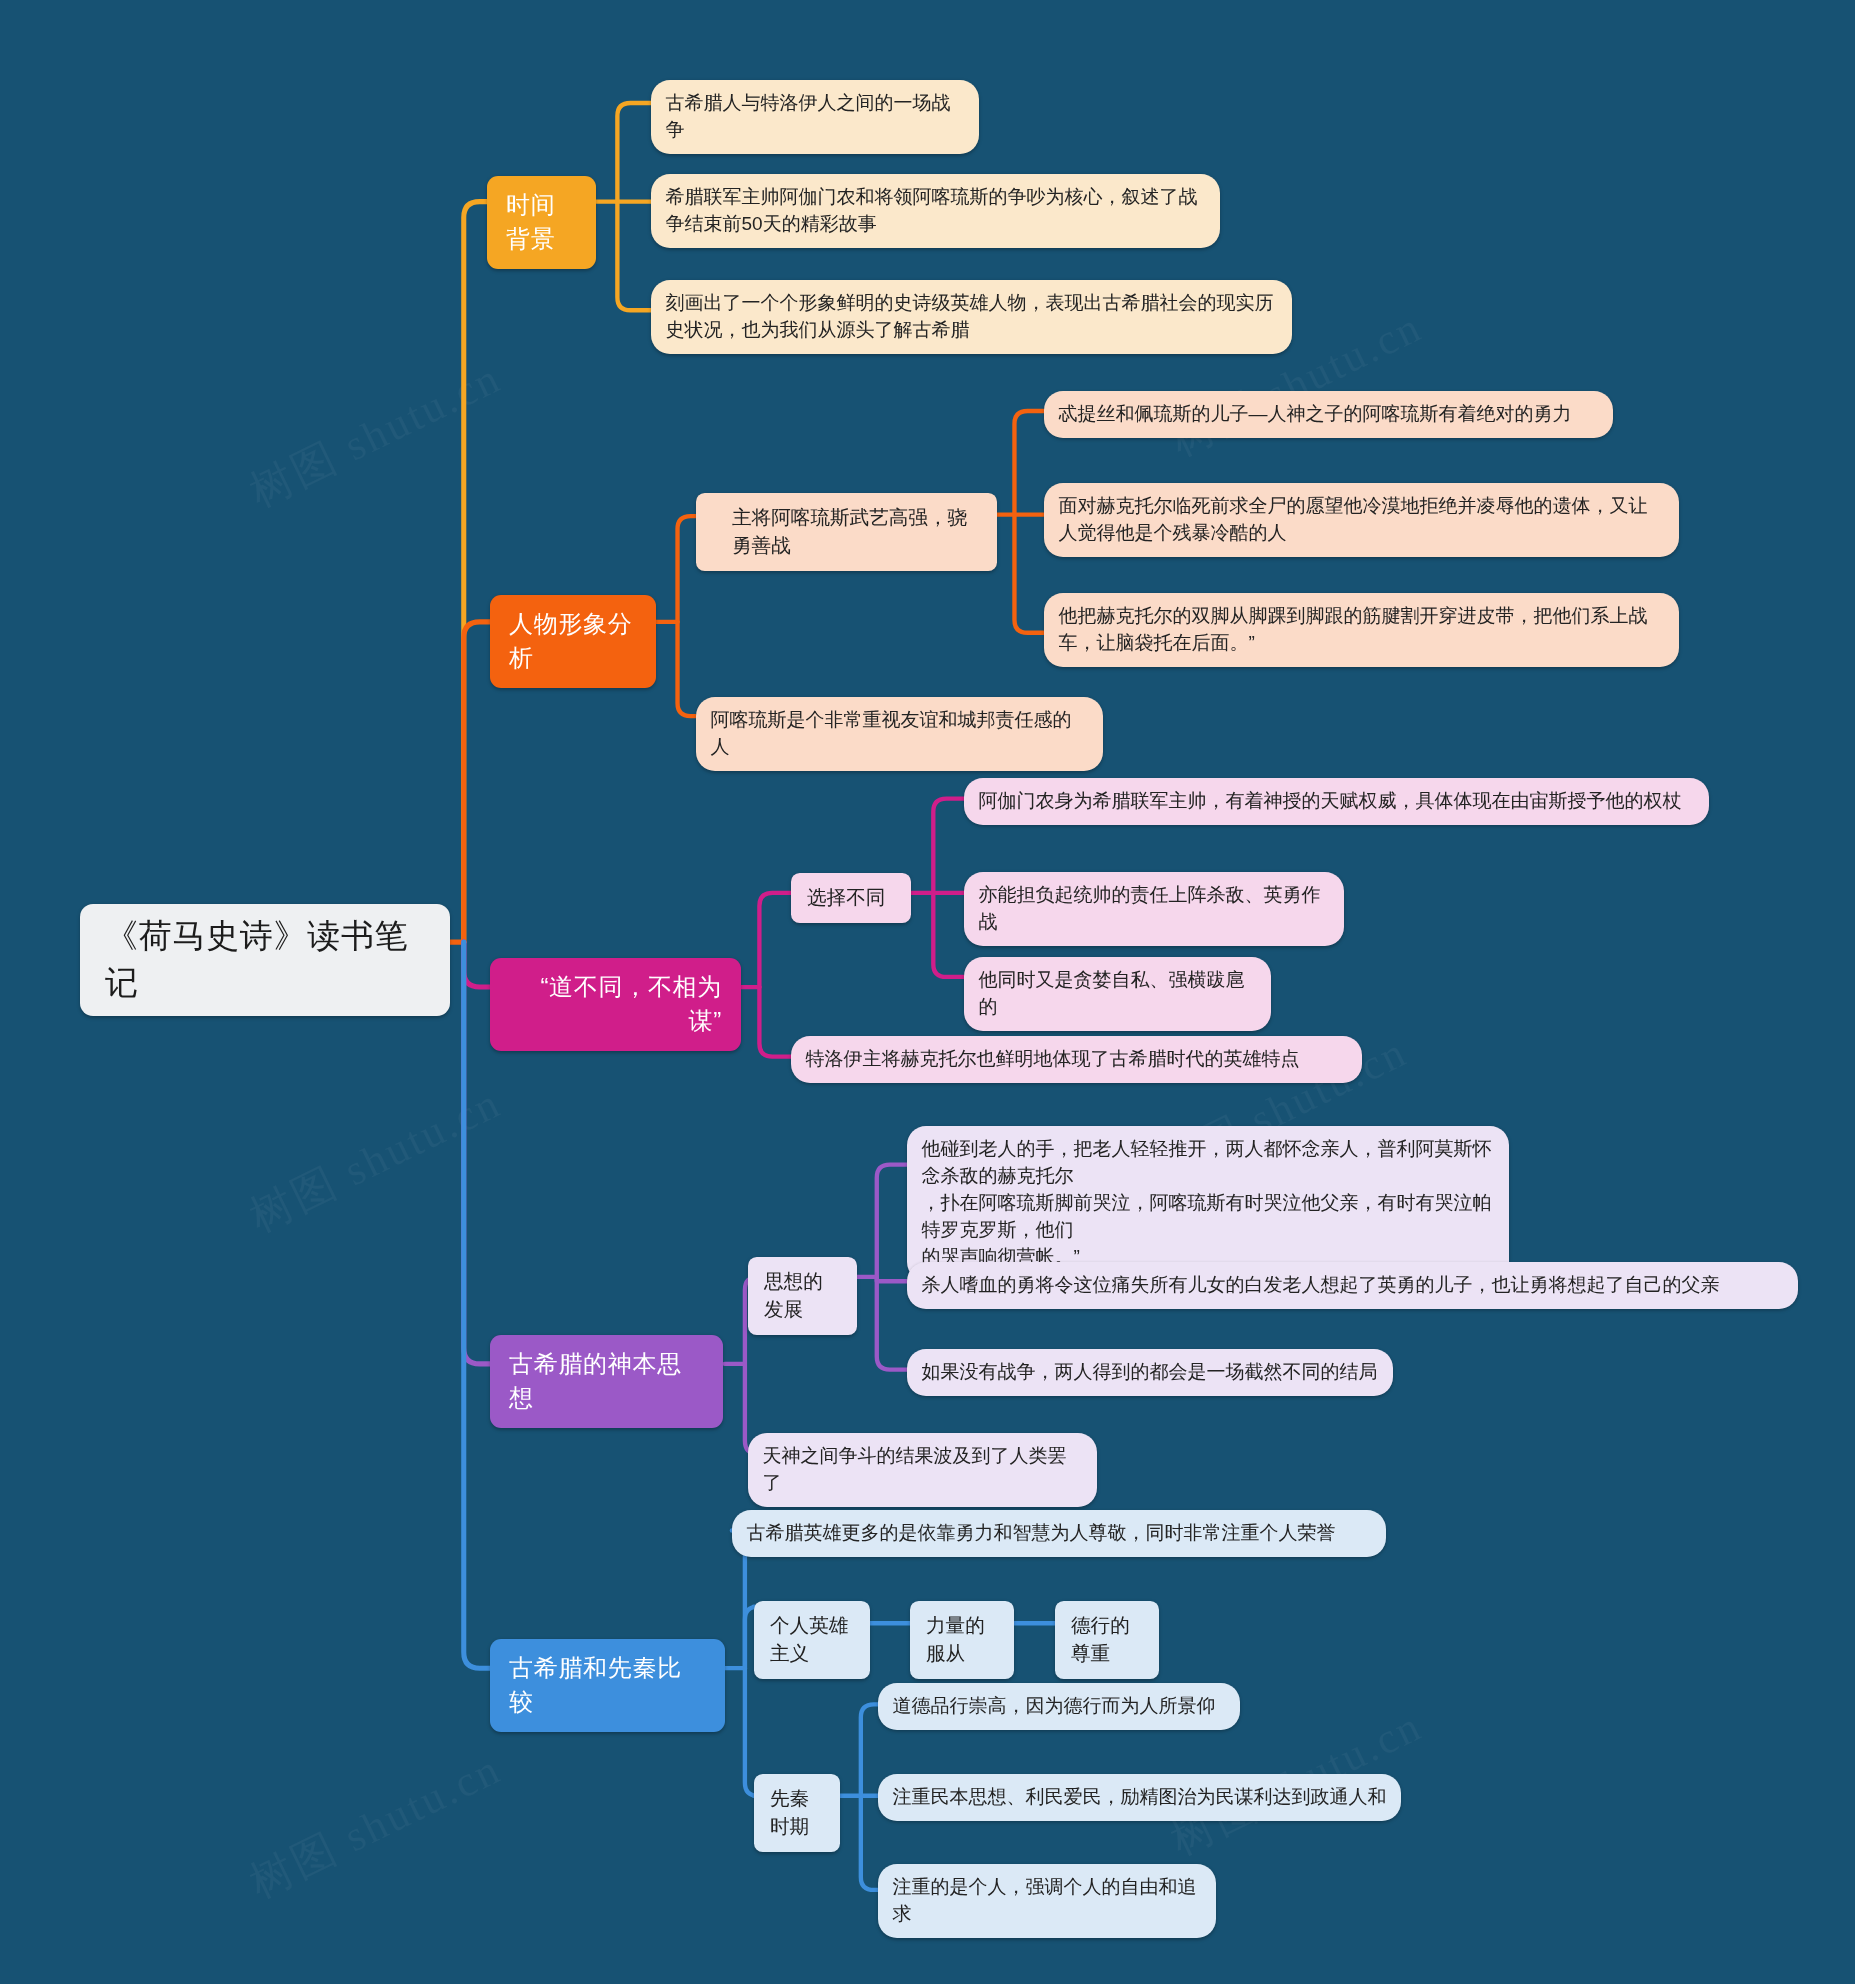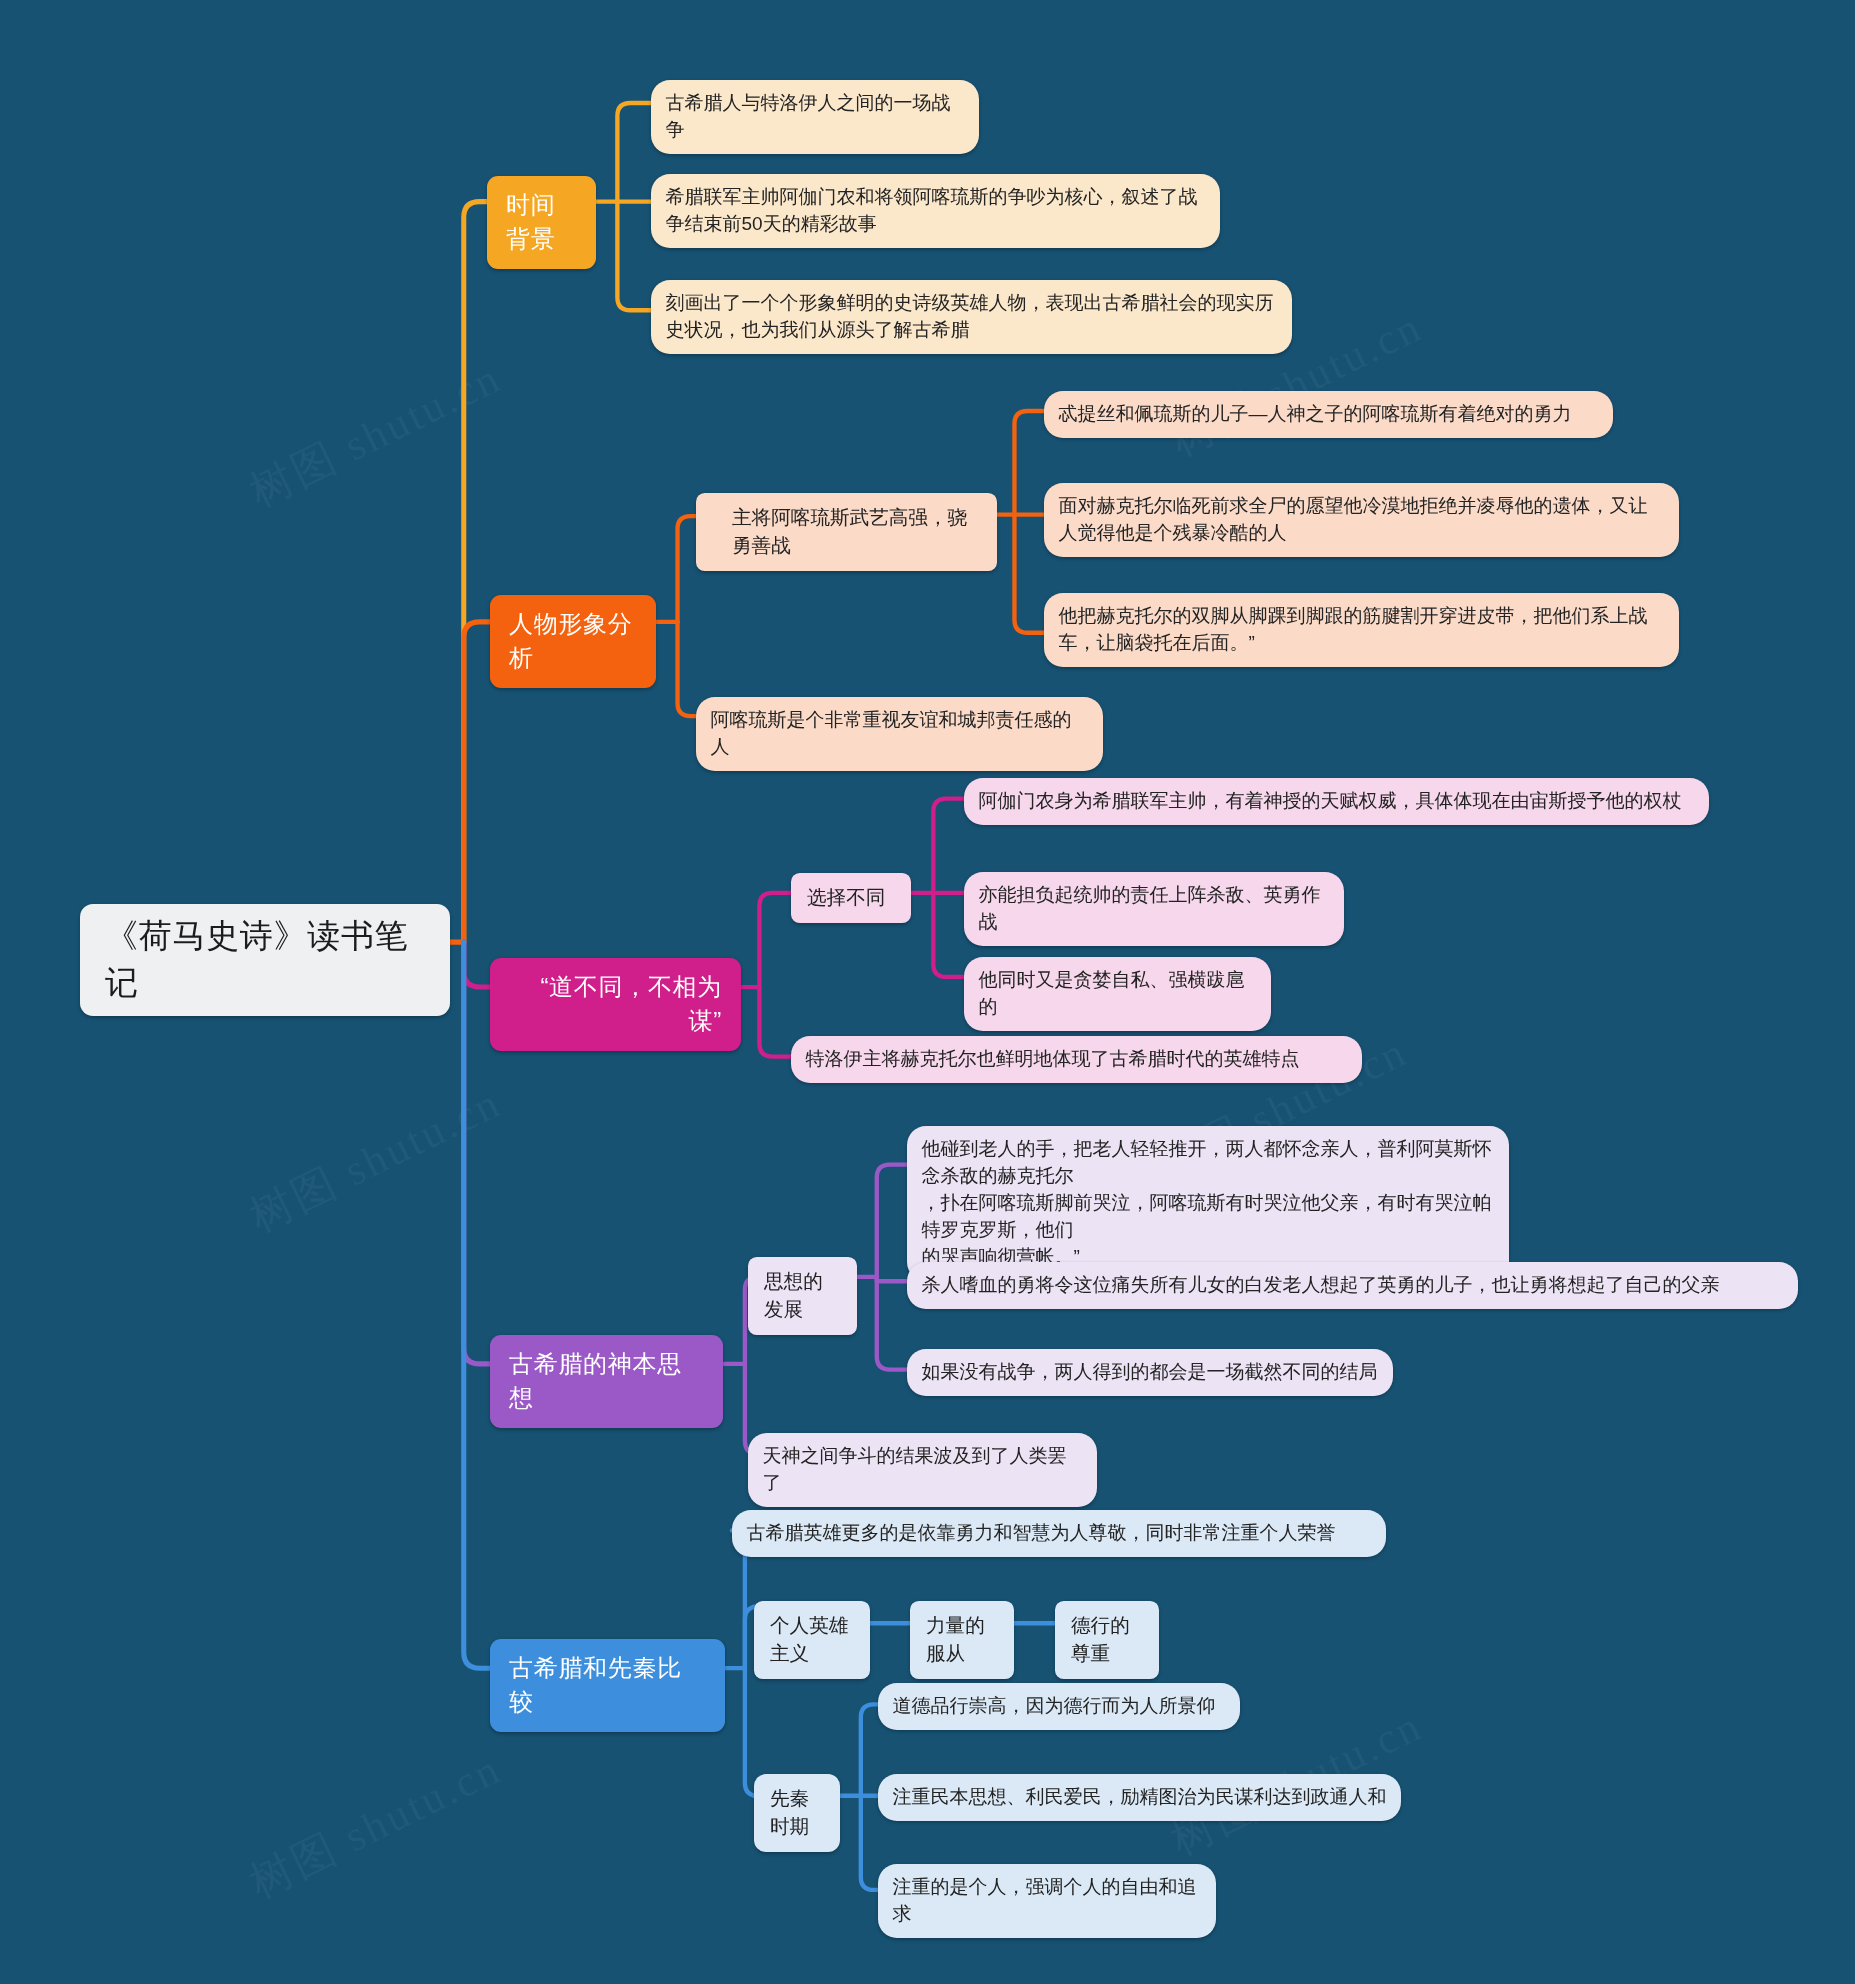--- a/index.html
+++ b/index.html
@@ -259,21 +259,21 @@
   </div>
 
   <div class="node mid blue" style="left:910px; top:1601px; width:104px;">
     <span>力量的服从</span>
   </div>
 
   <div class="node mid blue" style="left:1055px; top:1601px; width:104px;">
     <span>德行的尊重</span>
   </div>
 
-  <div class="node mid blue" style="left:754px; top:1774px; width:86px;border-radius:12px;">
+  <div class="node mid blue" style="left:754px; top:1774px; width:86px;">
     <span>先秦时期</span>
   </div>
 
   <div class="node leaf blue" style="left:878px; top:1683px; width:362px;">
     <span>道德品行崇高，因为德行而为人所景仰</span>
   </div>
 
   <div class="node leaf blue" style="left:878px; top:1774px; width:523px;">
     <span>注重民本思想、利民爱民，励精图治为民谋利达到政通人和</span>
   </div>

